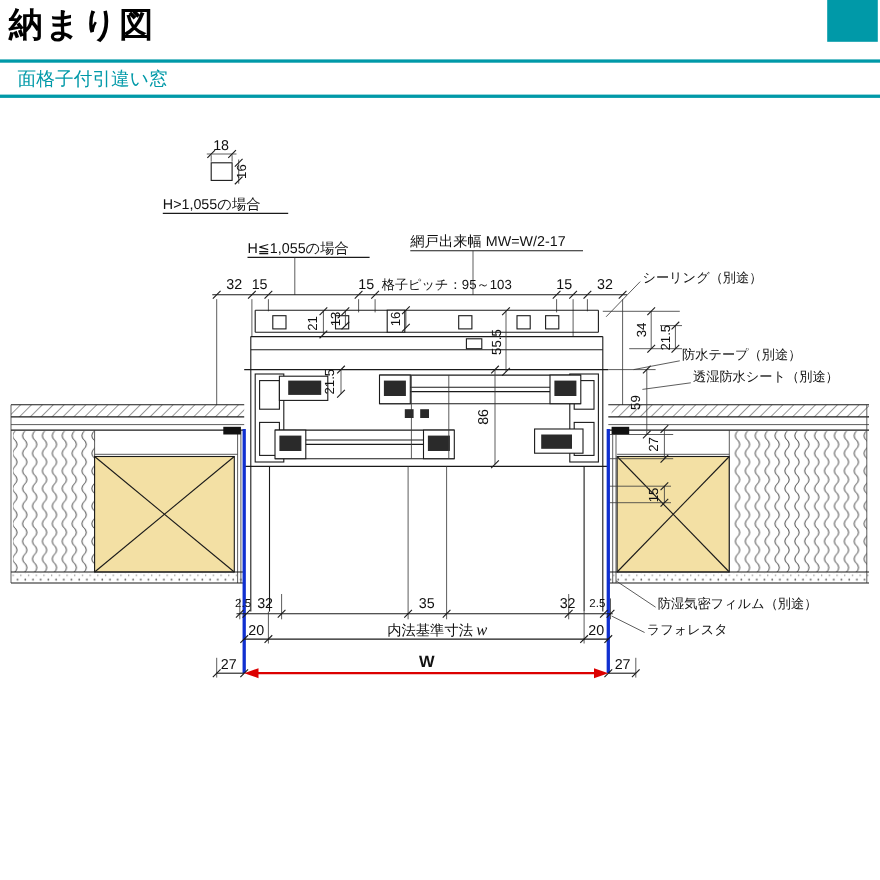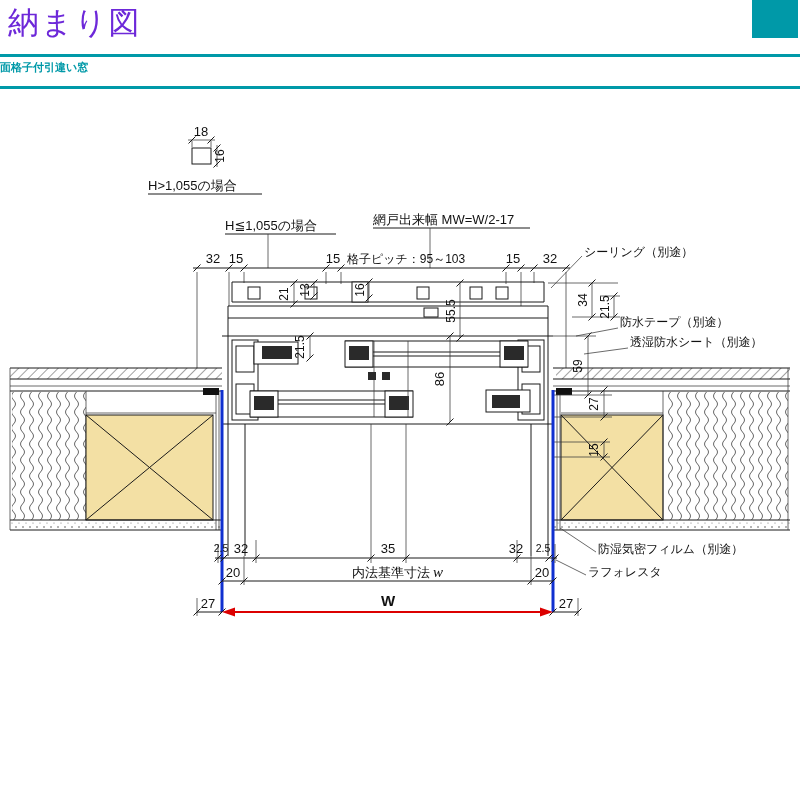--- a/index.html
+++ b/index.html
@@ -1,23 +1,23 @@
 <!DOCTYPE html>
 <html style="--accent: #0099A8; --wood: #F3E0A4; --blue: #1030D0; --red: #DC0000;"><head>
 <meta charset="utf-8">
 <style>
   *{margin:0;padding:0;box-sizing:border-box}
   html,body{width:800px;height:800px;background:#fff;font-family:"Liberation Sans",sans-serif;overflow:hidden}
   .page{position:absolute;inset:0;width:800px;height:800px;background:#fff}
-  .title{position:absolute;left:8px;top:2px;font-size:31px;font-weight:normal;color:#6d28d9;letter-spacing:2px}
+  .title{position:absolute;left:8px;top:2px;font-size:31px;font-weight:bold;color:#000000;letter-spacing:2px}
   .corner-square{position:absolute;left:752px;top:0;width:46px;height:38px;background:var(--accent,#0099A8)}
   .rule{position:absolute;left:0;width:800px;height:2.5px;background:var(--accent,#0099A8)}
   .rule1{top:54px}
   .rule2{top:86px}
-  .subtitle{position:absolute;left:0;top:60px;font-size:11px;font-weight:bold;color:var(--accent,#0099A8)}
+  .subtitle{position:absolute;left:16px;top:60px;font-size:17px;font-weight:normal;color:var(--accent,#0099A8)}
   svg{position:absolute;left:0;top:0}
   .ln{stroke:#1a1a1a;stroke-width:1;fill:none}
   .thin{stroke:#3a3a3a;stroke-width:.75;fill:none}
   .box{fill:#ffffff;stroke:#1a1a1a;stroke-width:1}
   .dark{fill:#2a2a2a;stroke:none}
   .t{font-family:"Liberation Sans",sans-serif;font-size:13px;fill:#111}
   .t12{font-size:12px}
   .t10{font-size:10.5px}
   .mid{text-anchor:middle}
   .end{text-anchor:end}

